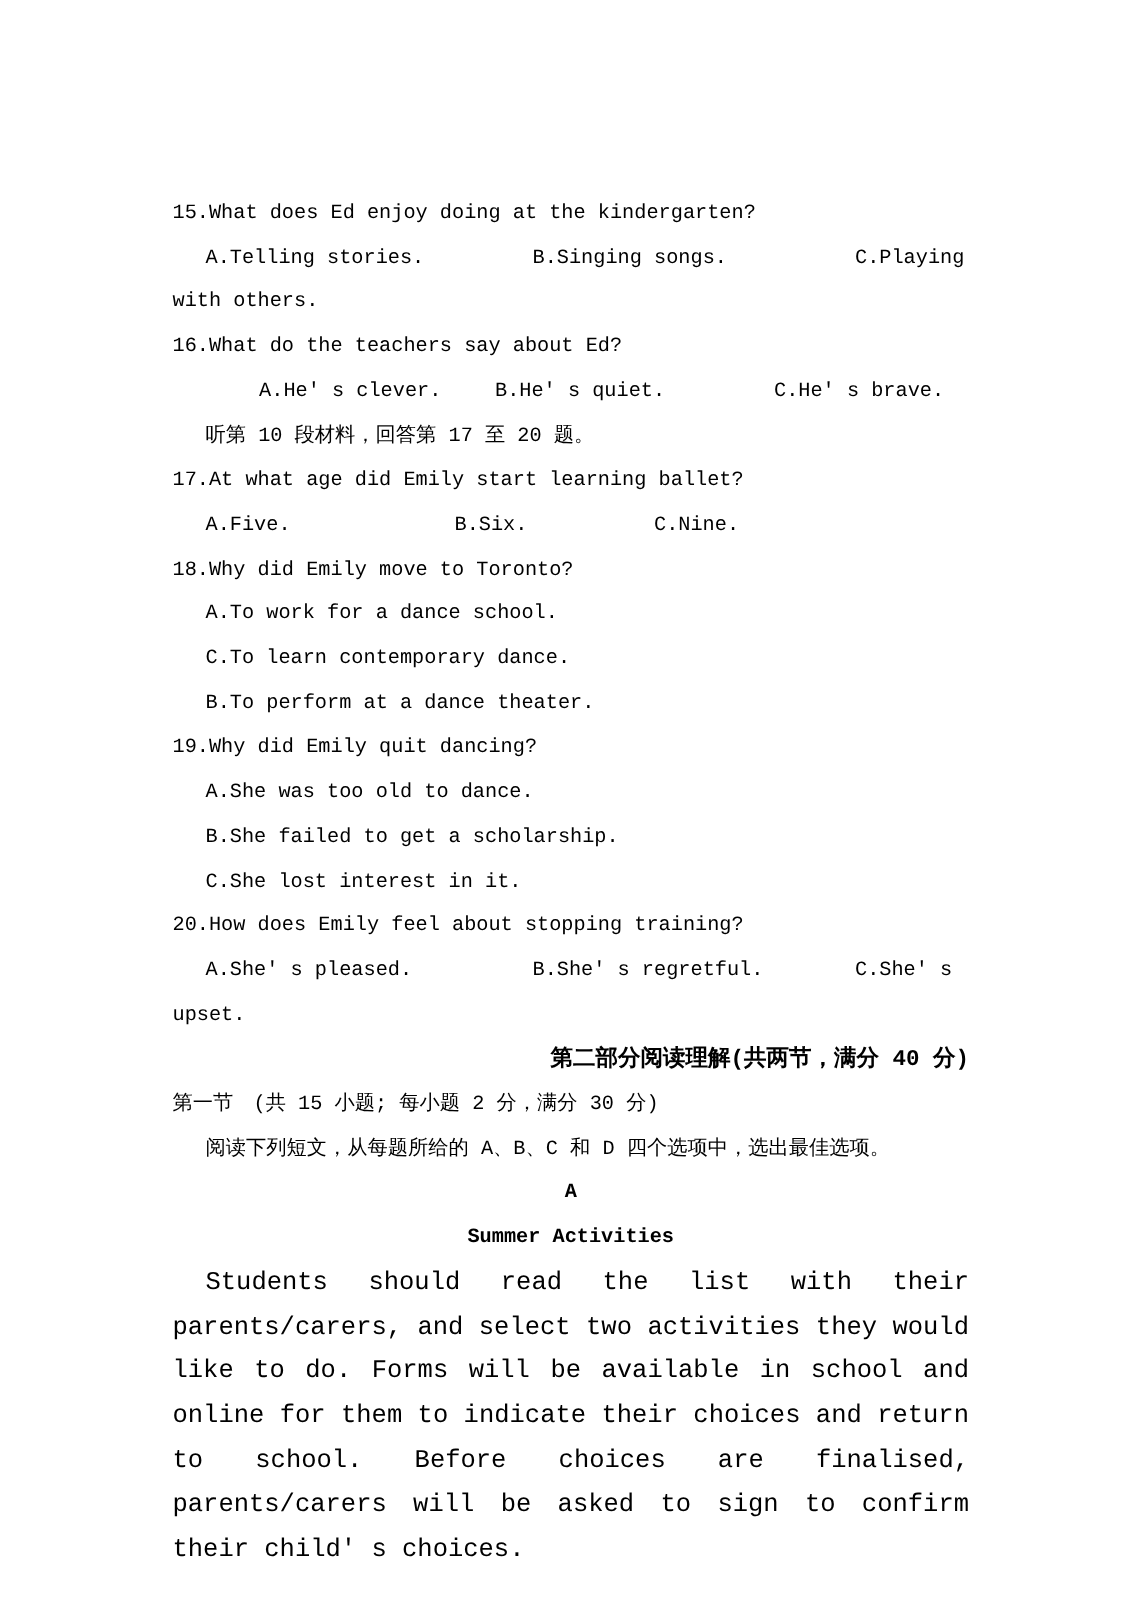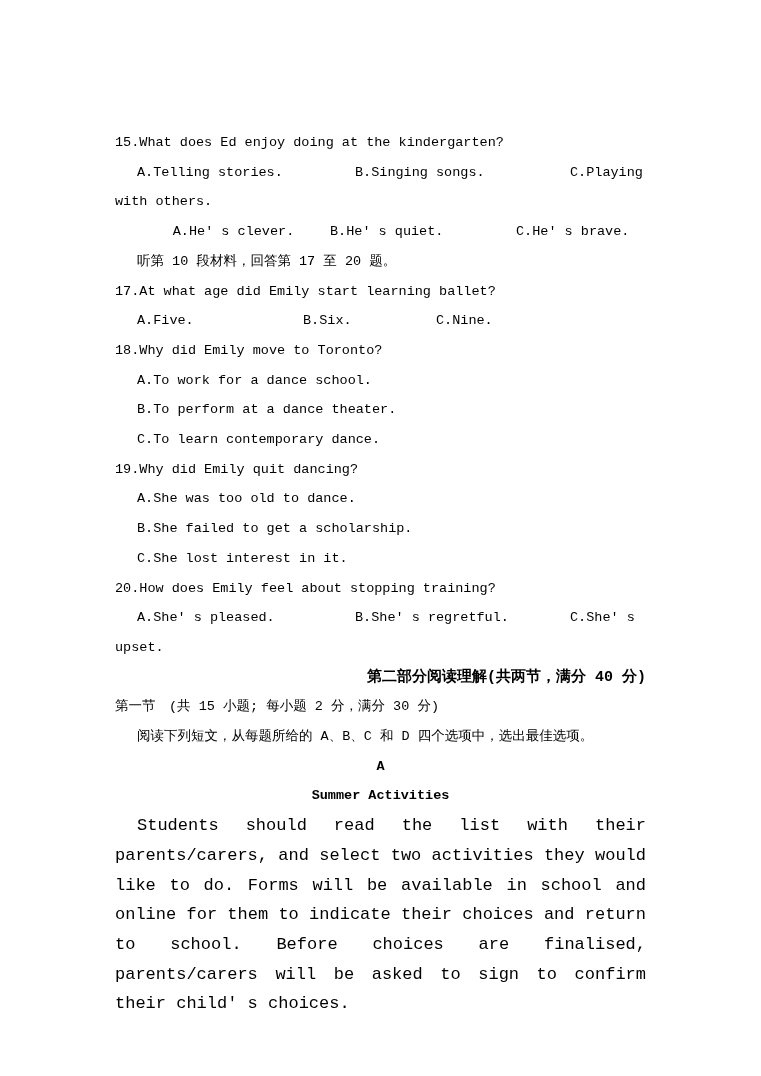--- a/index.html
+++ b/index.html
@@ -32,31 +32,32 @@
   .para { text-align: justify; text-indent: 22px; font-size: 17px; }
 </style>
 </head>
 <body>
 
 <div class="page">
 
   <div class="line">15.What does Ed enjoy doing at the kindergarten?</div>
   <div class="line opts"><span class="opt w218">A.Telling stories.</span><span class="opt w215">B.Singing songs.</span><span>C.Playing with others.</span></div>
 
+  <div class="line">16.What do the teachers say about Ed?</div>
   <div class="line opts"><span class="opt w193">A.He' s clever.</span><span class="opt w186">B.He' s quiet.</span><span>C.He' s brave.</span></div>
 
   <div class="line indent">听第 10 段材料，回答第 17 至 20 题。</div>
 
   <div class="line">17.At what age did Emily start learning ballet?</div>
   <div class="line opts"><span class="opt w166">A.Five.</span><span class="opt w133">B.Six.</span><span>C.Nine.</span></div>
 
   <div class="line">18.Why did Emily move to Toronto?</div>
   <div class="line indent">A.To work for a dance school.</div>
+  <div class="line indent">C.To learn contemporary dance.</div>
   <div class="line indent">B.To perform at a dance theater.</div>
-  <div class="line indent">C.To learn contemporary dance.</div>
 
   <div class="line">19.Why did Emily quit dancing?</div>
   <div class="line indent">A.She was too old to dance.</div>
   <div class="line indent">B.She failed to get a scholarship.</div>
   <div class="line indent">C.She lost interest in it.</div>
 
   <div class="line">20.How does Emily feel about stopping training?</div>
   <div class="line opts"><span class="opt w218">A.She' s pleased.</span><span class="opt w215">B.She' s regretful.</span><span>C.She' s upset.</span></div>
 
   <div class="line section-heading">第二部分阅读理解(共两节，满分 40 分)</div>

